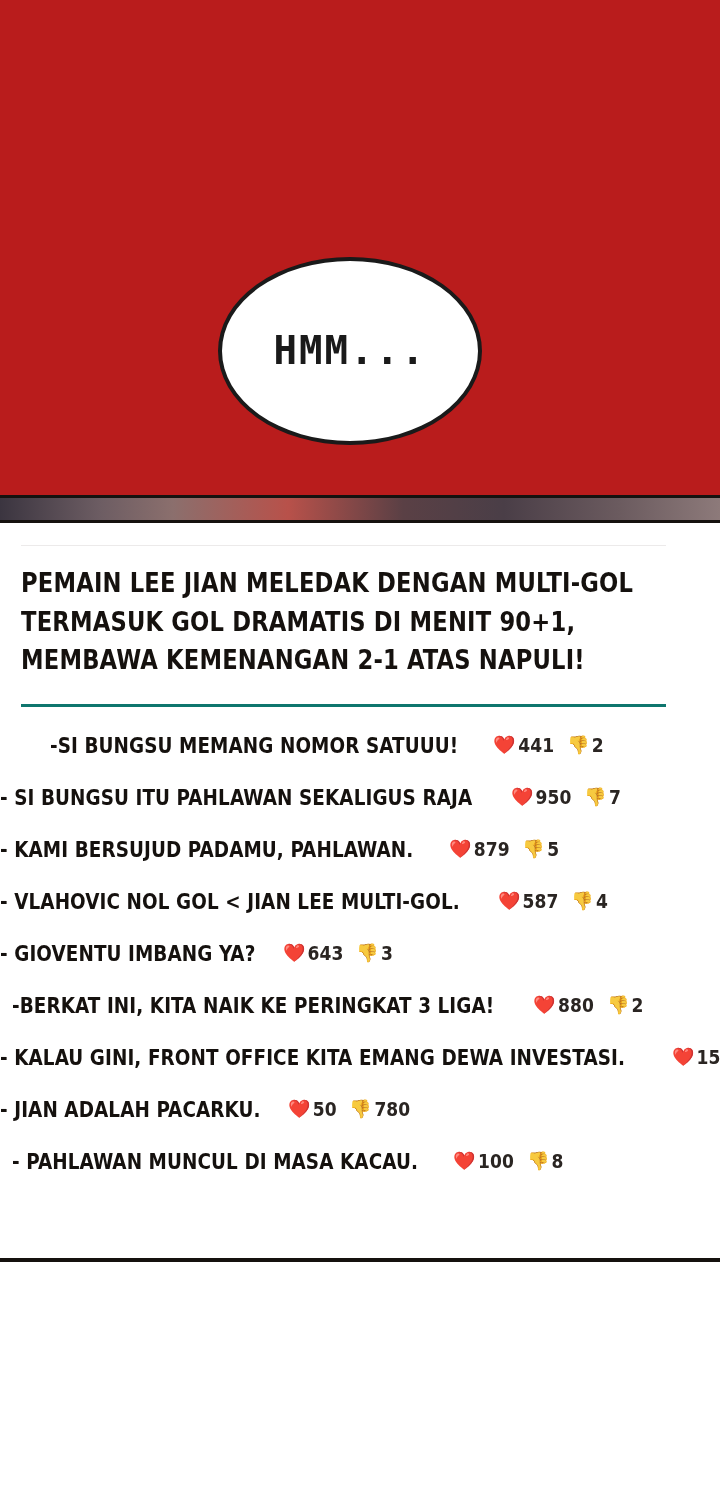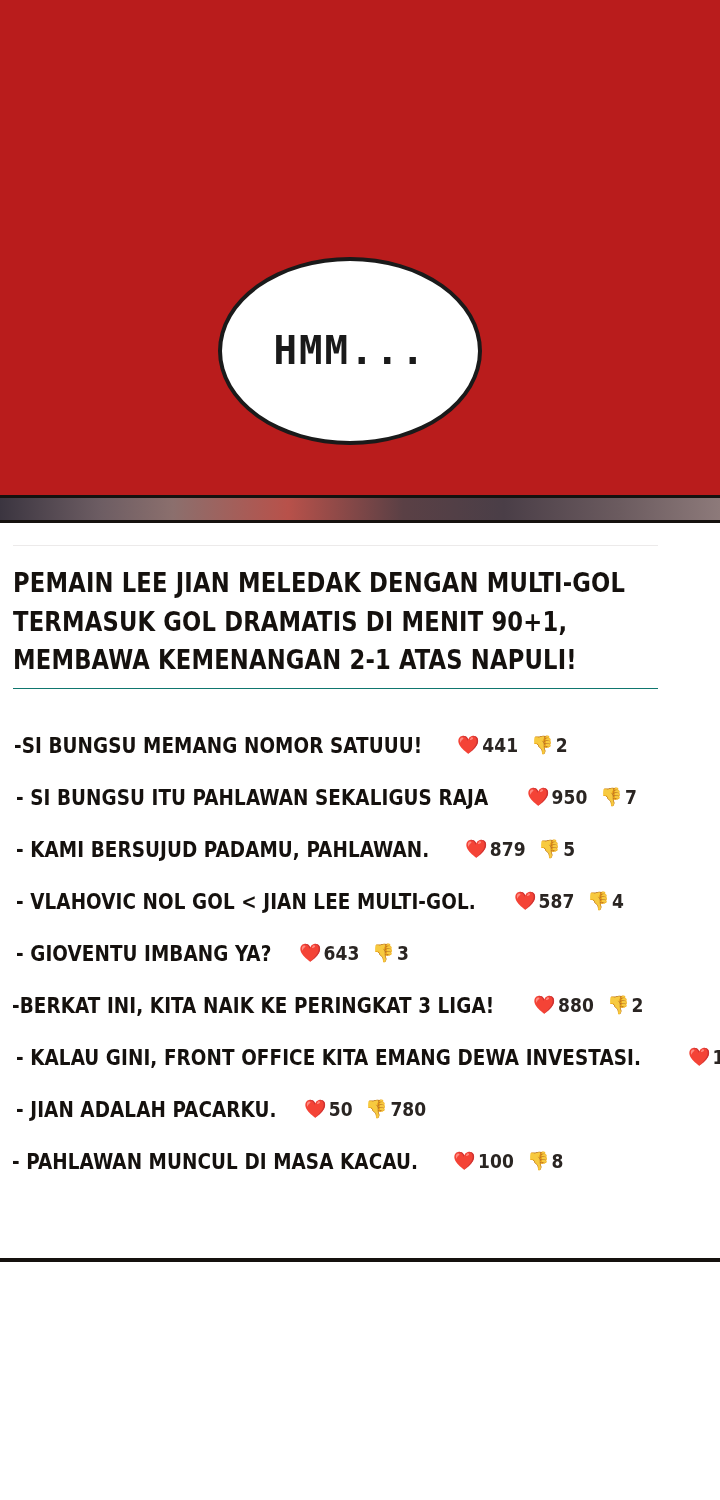--- a/index.html
+++ b/index.html
@@ -85,26 +85,26 @@
     position: absolute;
     top: 523px;
     left: 0;
     width: 720px;
     height: 735px;
     background: #ffffff;
   }
 
   .headline-box {
     position: absolute;
-    left: 13px;
+    left: 21px;
     top: 22px;
     width: 645px;
-    padding: 18px 0 8px 0;
+    padding: 18px 0 24px 0;
     border-top: 1px solid #eceaea;
-    border-bottom: 1px solid #0f766e;
+    border-bottom: 3px solid #0f766e;
   }
   .headline {
     font-family: "DejaVu Sans Condensed", "Liberation Sans Narrow", "Liberation Sans", sans-serif;
     font-size: 26.5px;
     font-weight: 700;
     letter-spacing: 0.2px;
     line-height: 1.46;
     color: #15110e;
     margin: 0;
     transform: scaleX(0.95);
@@ -147,22 +147,22 @@
   .stat + .stat { margin-left: 13px; }
   .ico {
     font-size: 18px;
     line-height: 1;
     margin-right: 2px;
   }
   .ico.up { color: #d93636; }
   .ico.down { filter: grayscale(0.15); }
 
   
-  .i0 { padding-left: 14px; }
-  .i1 { padding-left: 16px; }
+  .i0 { padding-left: 14px; margin-left: 36px; }
+  .i1 { }
   .i2 { padding-left: 12px; }
 
   
   .bottom-rule {
     position: absolute;
     top: 1258px;
     left: 0;
     width: 720px;
     height: 4px;
     background: #15110e;

